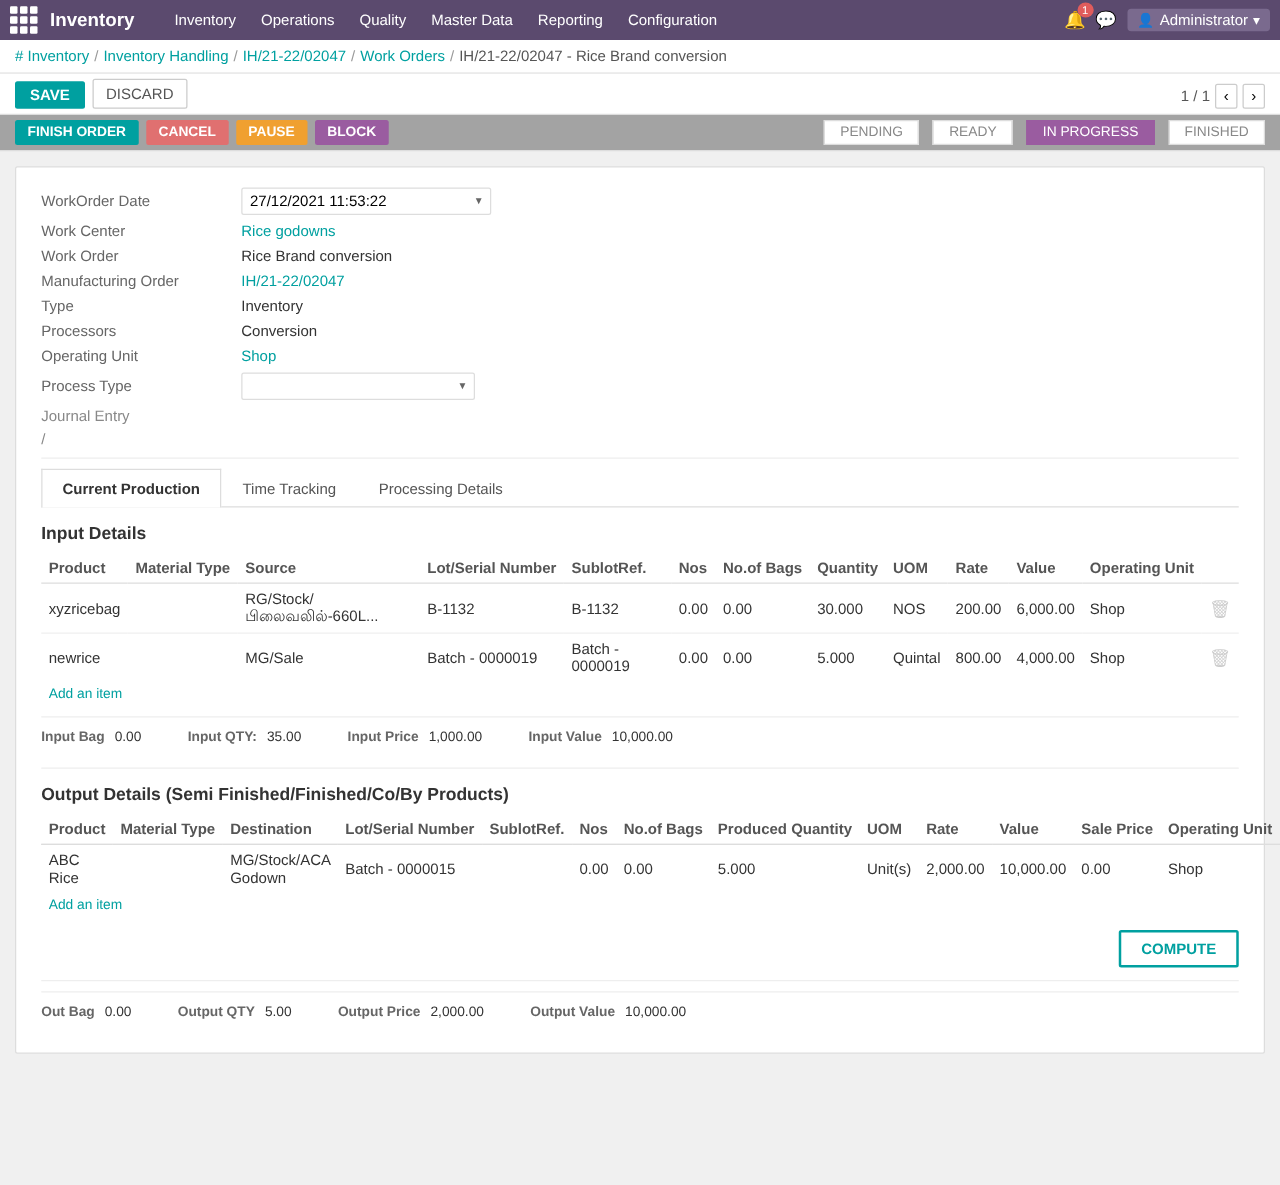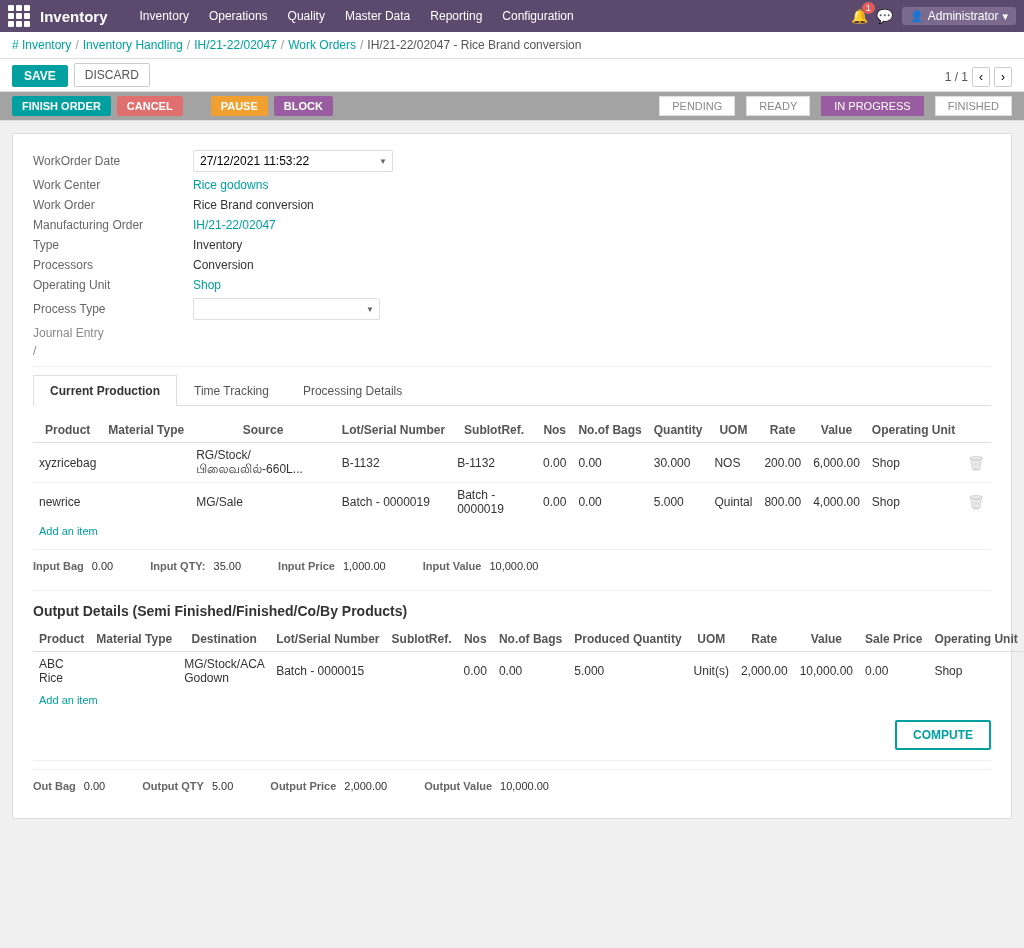--- a/index.html
+++ b/index.html
@@ -134,21 +134,21 @@
     .workflow-bar {
       background: #a3a3a3;
       padding: 4px 12px;
       display: flex;
       align-items: center;
       gap: 6px;
       border-bottom: 1px solid #ddd;
     }
     .btn-finish { background: #00a0a0; color: white; border: none; padding: 4px 10px; cursor: pointer; border-radius: 2px; font-size: 11px; font-weight: bold; }
     .btn-cancel { background: #e07070; color: white; border: none; padding: 4px 10px; cursor: pointer; border-radius: 2px; font-size: 11px; font-weight: bold; }
-    .btn-pause { background: #f0a030; color: white; border: none; padding: 4px 10px; cursor: pointer; border-radius: 2px; font-size: 11px; font-weight: bold; margin-left: 22px; }
+    .btn-pause { background: #f0a030; color: white; border: none; padding: 4px 10px; cursor: pointer; border-radius: 2px; font-size: 11px; font-weight: bold; }
     .btn-block { background: #9a5ca0; color: white; border: none; padding: 4px 10px; cursor: pointer; border-radius: 2px; font-size: 11px; font-weight: bold; }
 
     .status-pills {
       margin-left: auto;
       display: flex;
       align-items: center;
       gap: 11px;
     }
     .status-pill {
       padding: 3px 12px;
@@ -249,21 +249,21 @@
       margin: 12px 0 8px 0;
     }
 
     
     .data-table {
       width: 100%;
       border-collapse: collapse;
       font-size: 11px;
     }
     .data-table th {
-      text-align: center;
+      text-align: left;
       padding: 5px 6px;
       color: #555;
       font-weight: bold;
       border-bottom: 1px solid #ddd;
       white-space: nowrap;
     }
     .data-table td {
       padding: 5px 6px;
       border-bottom: 1px solid #f0f0f0;
       color: #333;
@@ -439,20 +439,21 @@
     <hr class="divider">
 
     
     <div class="tabs-bar">
       <div class="tab active">Current Production</div>
       <div class="tab">Time Tracking</div>
       <div class="tab">Processing Details</div>
     </div>
 
     
+    <div class="section-title">Input Details</div>
     <table class="data-table">
       <thead>
         <tr>
           <th>Product</th>
           <th>Material Type</th>
           <th>Source</th>
           <th>Lot/Serial Number</th>
           <th>SublotRef.</th>
           <th>Nos</th>
           <th>No.of Bags</th>

